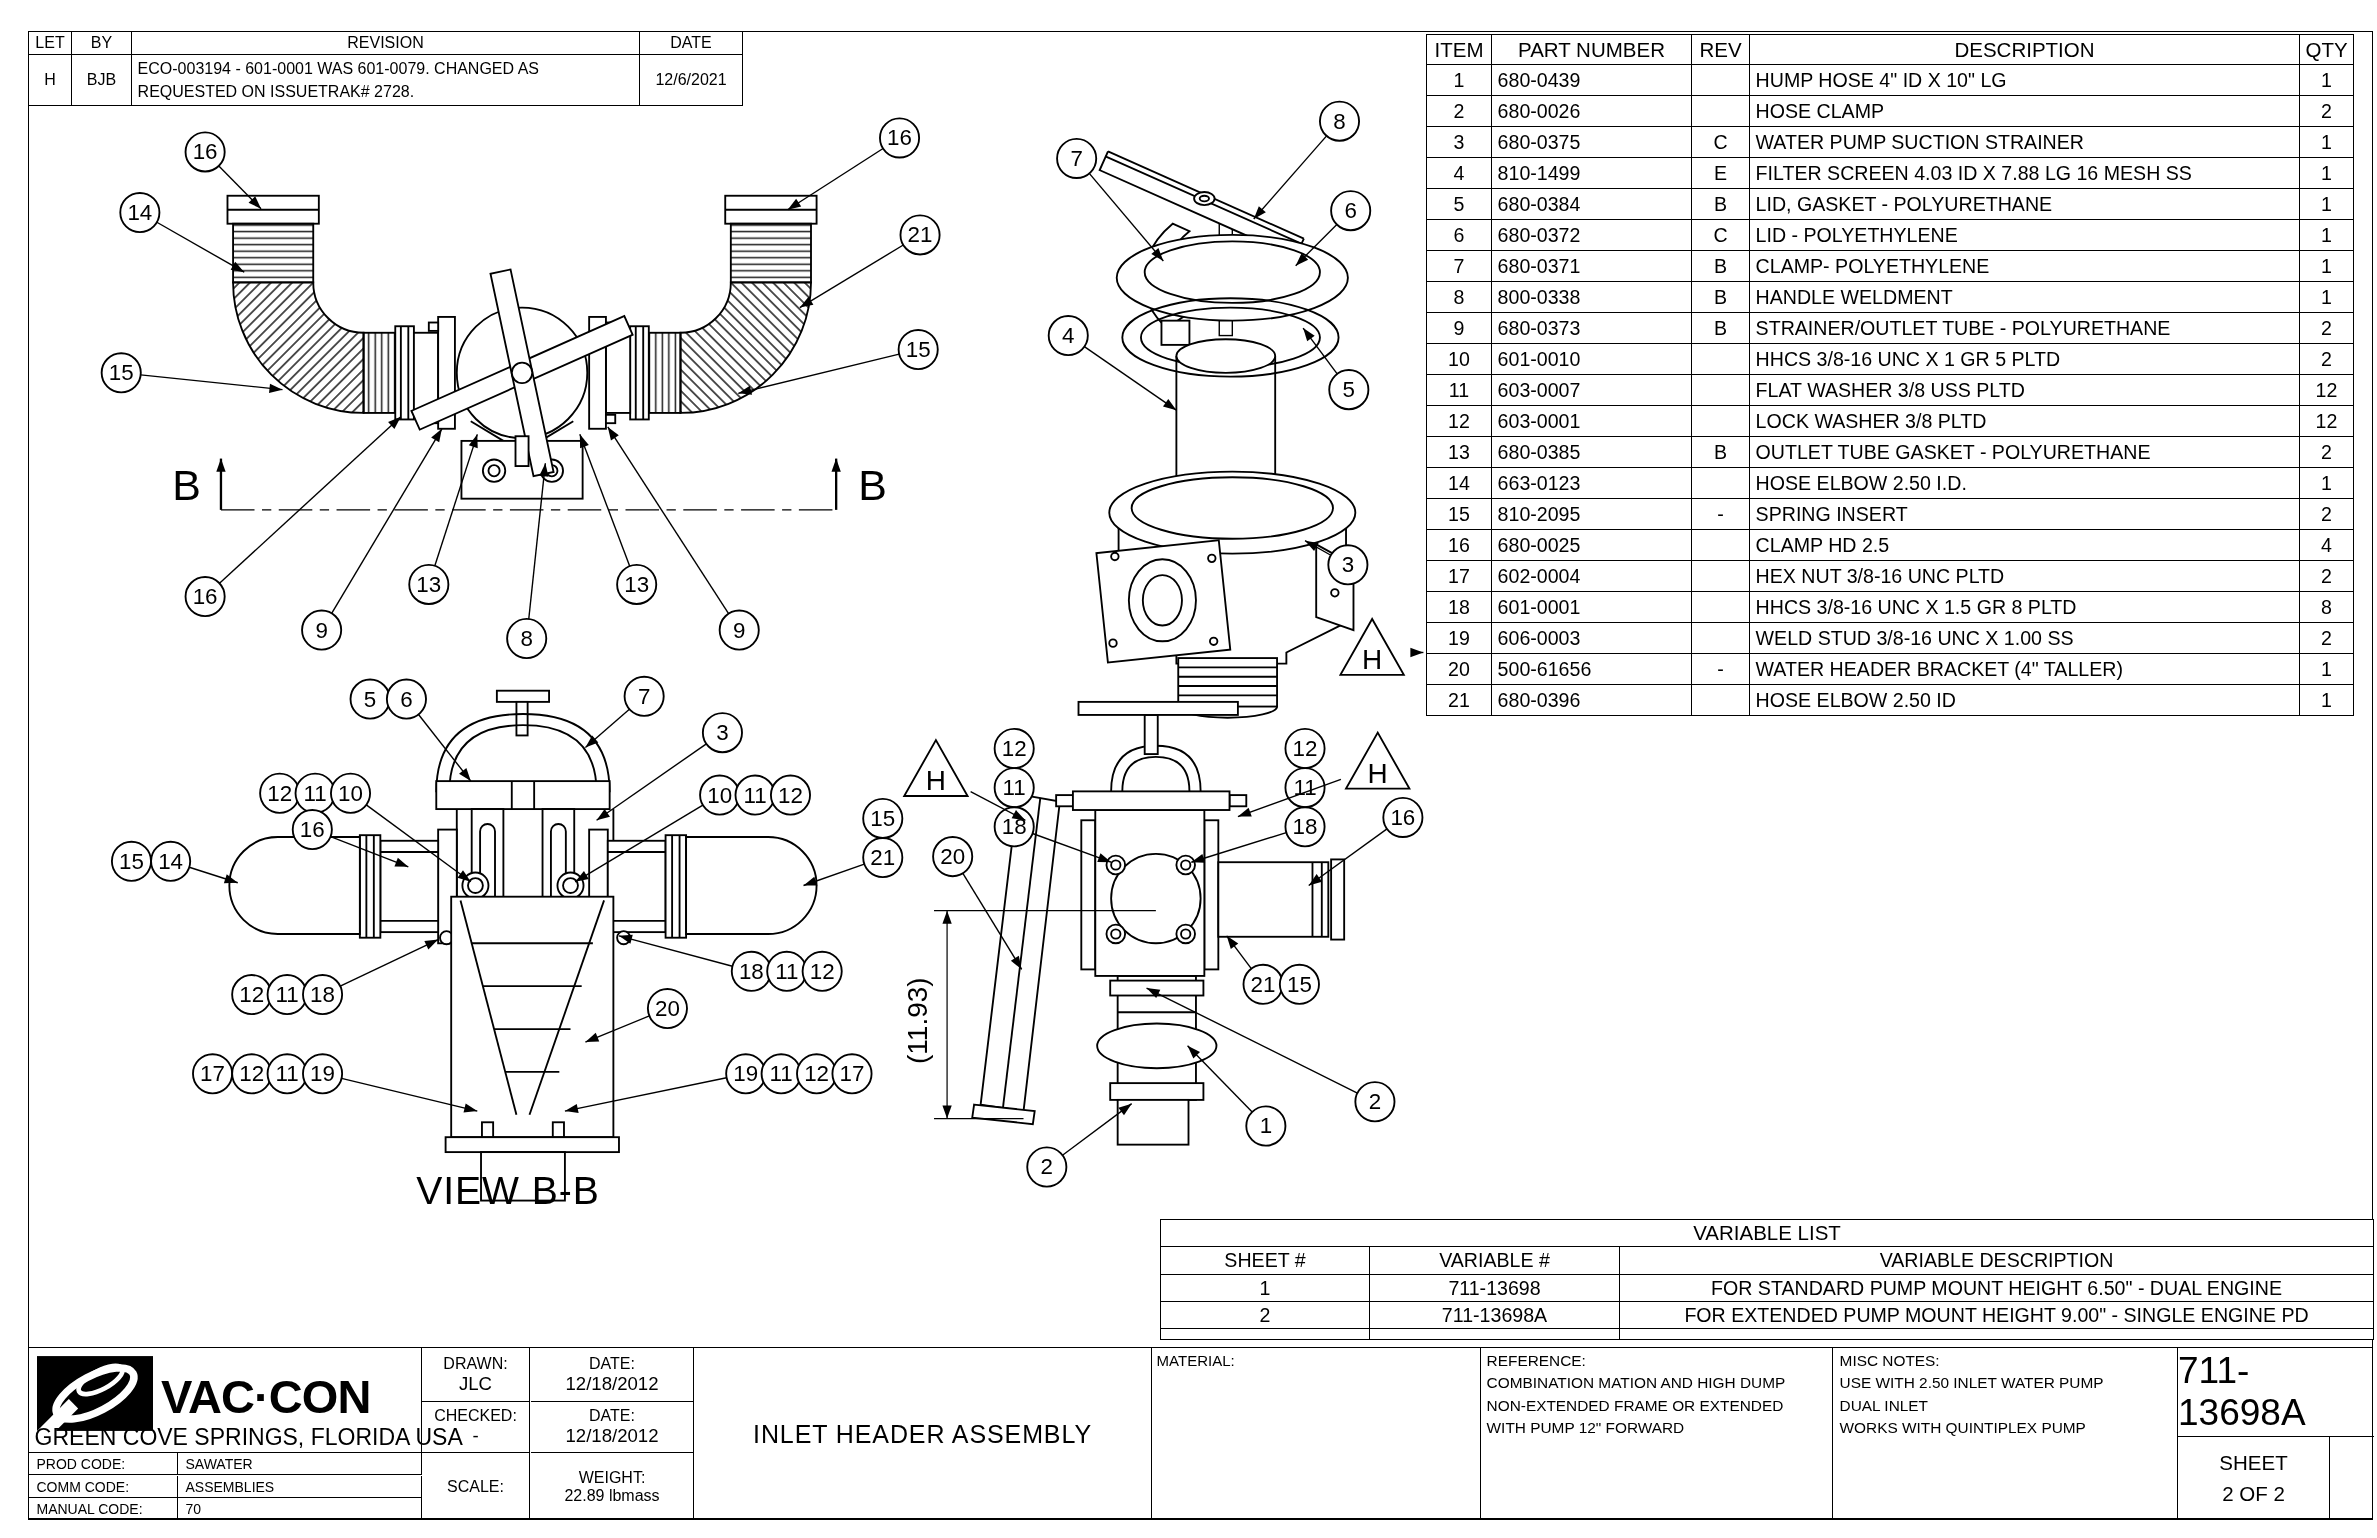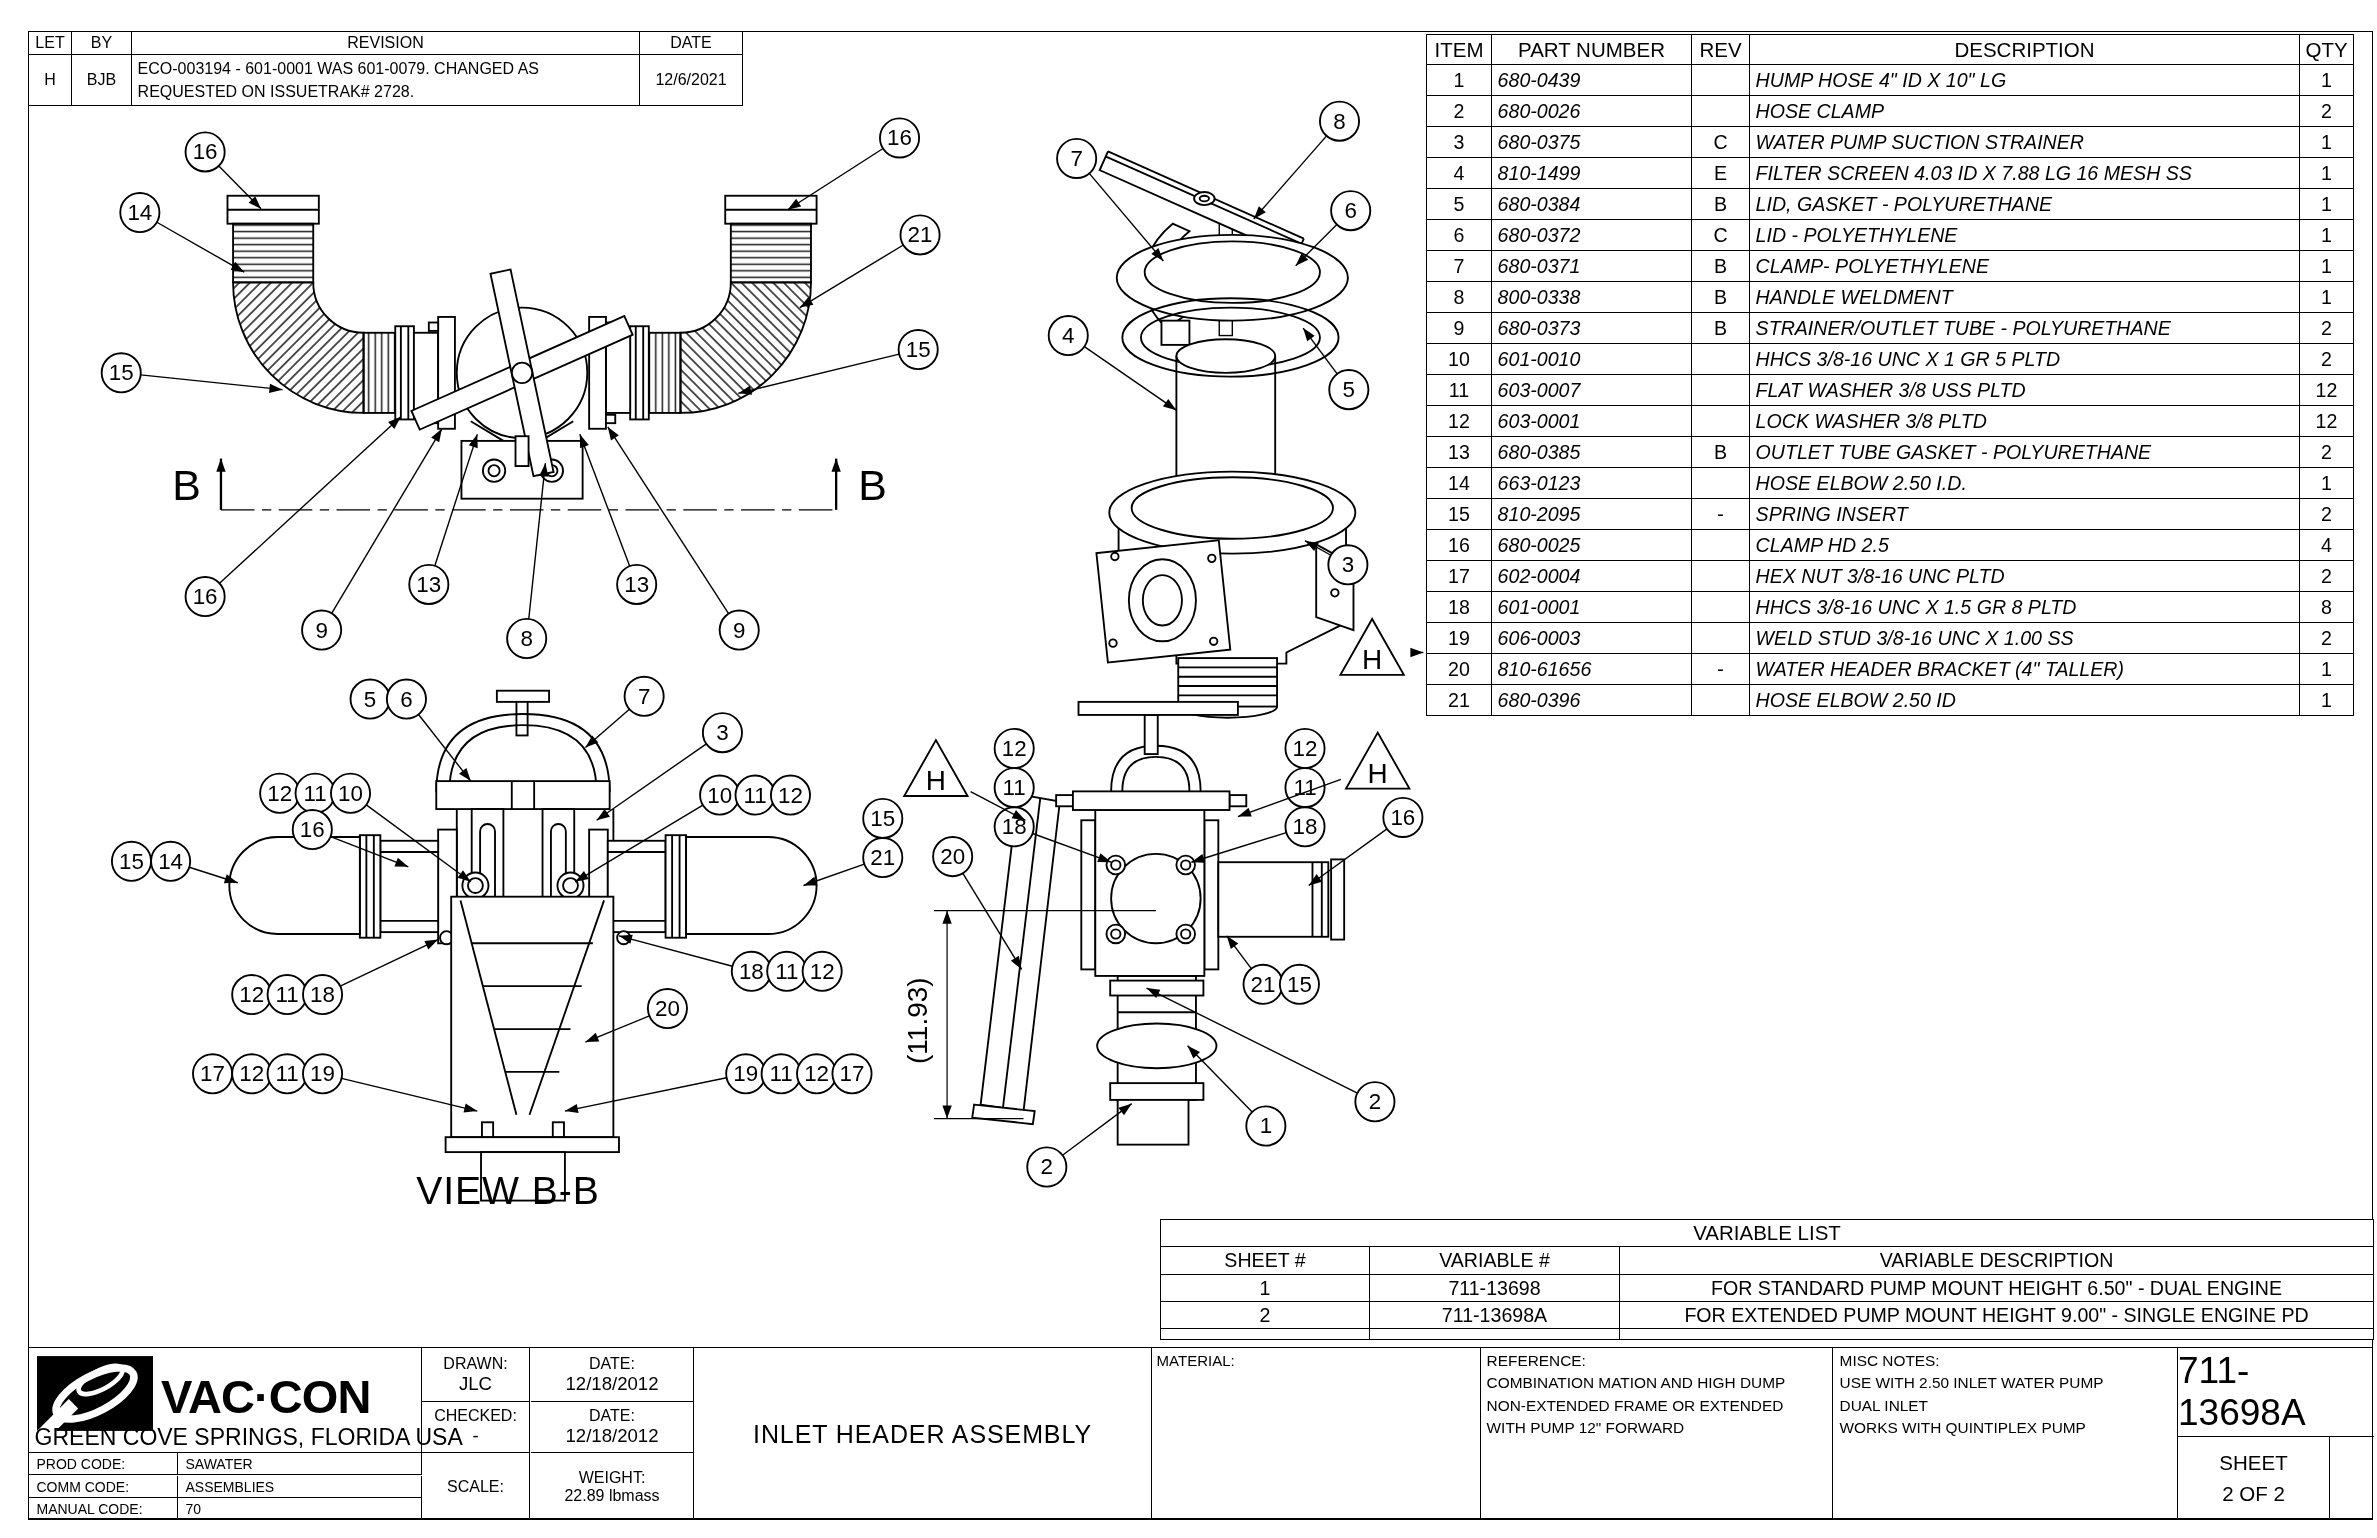--- a/index.html
+++ b/index.html
@@ -14,21 +14,21 @@
   
   #revision{left:28px;top:31px;width:713px;font-size:16px;}
   #revision th{height:22.4px;}
   #revision td{height:50px;}
   #revision .c-rev-text{text-align:left;line-height:1.45;white-space:normal;}
   
   #parts{left:1426px;top:34px;width:928px;font-size:19.6px;}
   #parts .t-title{height:28px;font-size:21.4px;}
   #parts th{height:29px;font-size:20.5px;}
   #parts td{height:30px;}
-  #parts .c-part,#parts .c-desc{text-align:left;font-style:italic;}
+  #parts .c-part,#parts .c-desc{text-align:left;}
   
   #variables{left:1160px;top:1219px;width:1213px;font-size:19.6px;}
   #variables .t-title{height:26px;font-size:20.5px;}
   #variables th{height:27px;}
   #variables td{height:26px;}
   #variables .empty td{height:10.3px;border-bottom:1.9px solid #000;}
   
   .tb{position:absolute;left:28px;top:1347px;width:2345px;height:172px;
       border:1.9px solid #000;box-sizing:border-box;background:#fff;}
   .cell{position:absolute;box-sizing:border-box;border-right:1.9px solid #000;
@@ -645,21 +645,21 @@
         </tr>
         <tr>
           <td class="c-item">19</td>
           <td class="c-part">606-0003</td>
           <td class="c-rev"></td>
           <td class="c-desc">WELD STUD 3/8-16 UNC X 1.00 SS</td>
           <td class="c-qty">2</td>
         </tr>
         <tr>
           <td class="c-item">20</td>
-          <td class="c-part">810-61656</td>
+          <td class="c-part">500-61656</td>
           <td class="c-rev">-</td>
           <td class="c-desc">WATER HEADER BRACKET (4" TALLER)</td>
           <td class="c-qty">1</td>
         </tr>
         <tr>
           <td class="c-item">21</td>
           <td class="c-part">680-0396</td>
           <td class="c-rev"></td>
           <td class="c-desc">HOSE ELBOW 2.50 ID</td>
           <td class="c-qty">1</td>

